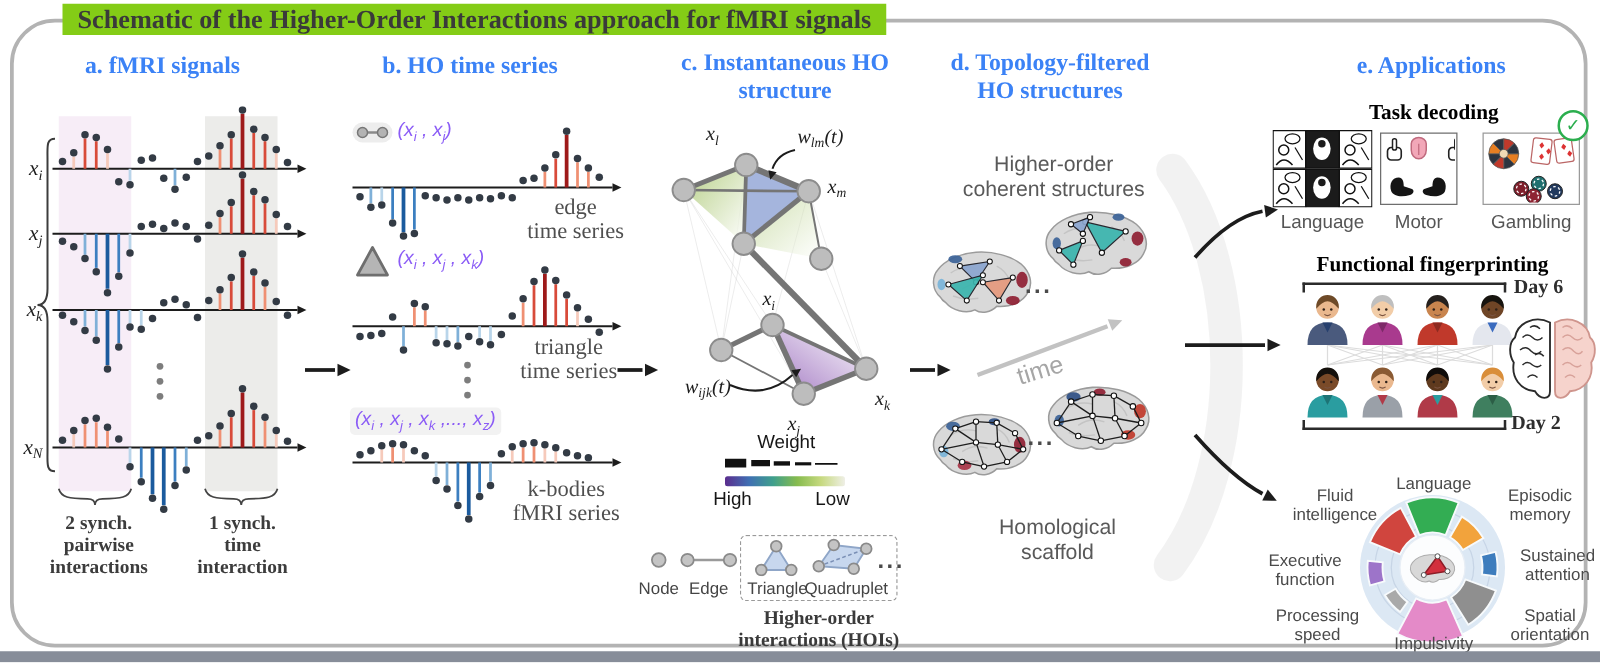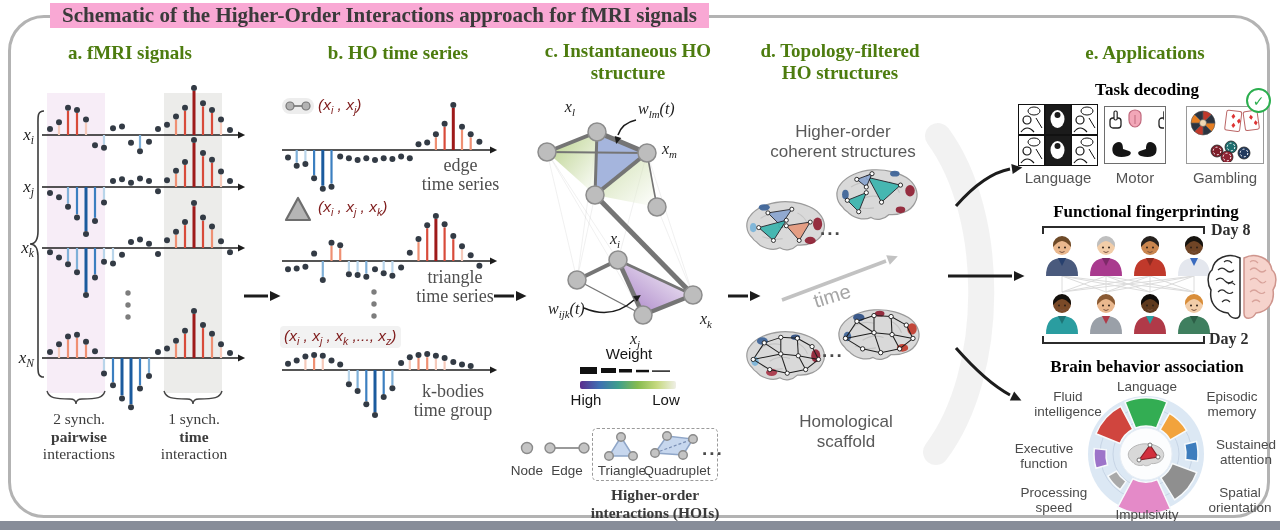--- a/index.html
+++ b/index.html
@@ -1,31 +1,31 @@
 <!DOCTYPE html>
 <html><head>
 <meta charset="utf-8">
 <style>
   html,body{margin:0;padding:0;background:#fff;}
   #stage{position:relative;width:1280px;height:530px;background:#fff;overflow:hidden;
          font-family:"Liberation Sans",sans-serif;}
   .abs{position:absolute;}
   .frame{left:8px;top:15px;width:1256px;height:497px;border:3px solid #b3b3b3;border-radius:36px;}
-  .title{left:50px;top:3px;background:#f9a8d4;padding:0 12px;
+  .title{left:50px;top:3px;background:#84cc16;padding:0 12px;
          font:bold 21px "Liberation Serif",serif;color:#3a3a3a;z-index:3;text-align:right;}
-  .phead{font:bold 19px "Liberation Serif",serif;color:#4d7c0f;text-align:center;line-height:1.16;}
+  .phead{font:bold 19px "Liberation Serif",serif;color:#3b82f6;text-align:center;line-height:1.16;}
   .prel{white-space:pre-line;}
   .sans-gray{color:#595959;font-size:17px;text-align:center;line-height:1.2;}
   .serif-cap{font:18px "Liberation Serif",serif;color:#4f4f4f;text-align:center;line-height:1.05;}
-  .tuple{font:italic 15.5px "Liberation Sans",sans-serif;color:#7f1d1d;}
+  .tuple{font:italic 15.5px "Liberation Sans",sans-serif;color:#8b5cf6;}
   .tuple sub{font-size:10.5px;}
   .tuple.bg{background:#f2f2f2;border-radius:4px;padding:1px 4px;}
   .ann{font:15.5px "Liberation Serif",serif;color:#3c3c3c;text-align:center;line-height:1.14;}
   .ann .b{font-weight:bold;display:block;}
-  .ann span{display:block;}
+  .ann span{display:block;font-weight:bold;}
   .navy{font:bold 17px "Liberation Serif",serif;text-align:center;}
   .task-label{font-size:15px;color:#555;text-align:center;}
   .box{border:1.5px solid #6e6e6e;background:#fff;box-sizing:border-box;}
   .bracket-t{border:2.5px solid #2b2b2b;border-bottom:none;height:8px;box-sizing:border-box;}
   .bracket-b{border:2.5px solid #2b2b2b;border-top:none;height:8px;box-sizing:border-box;}
   .day{font:bold 16px "Liberation Serif",serif;color:#2e2e2e;}
   .bb-label{font-size:13.5px;color:#4a4a4a;text-align:center;line-height:1.12;}
   .legend-label{font-size:13.5px;color:#444;text-align:center;}
   .wtxt{font-size:15px;color:#161616;}
   .dots3{font:bold 19px "Liberation Sans",sans-serif;color:#4a4a4a;letter-spacing:2px;}
@@ -39,21 +39,21 @@
 </style>
 </head>
 <body>
 
 <div id="stage">
 
   <div class="abs frame"></div>
   <div class="abs title">Schematic of the Higher-Order Interactions approach for fMRI signals</div>
 
   <div class="abs phead" style="left:40px;top:42px;width:180px;">a. fMRI signals</div>
-  <div class="abs phead" style="left:308px;top:42px;width:180px;">b. HO time series</div>
+  <div class="abs phead" style="left:286px;top:42px;width:180px;">b. HO time series</div>
   <div class="abs phead prel" style="left:522px;top:40px;width:212px;">c. Instantaneous HO
 structure</div>
   <div class="abs phead prel" style="left:738px;top:40px;width:204px;">d. Topology-filtered
 HO structures</div>
   <div class="abs phead" style="left:1063px;top:42px;width:164px;">e. Applications</div>
 
   <svg id="svg-a" class="abs" style="left:8px;top:85px;" width="256" height="330">
       <rect x="39" y="8" width="58" height="300" fill="#f7edf7"></rect>
       <rect x="156" y="8" width="58" height="300" fill="#ececea"></rect>
       <path d="M36,26 C29,26 30,32 30,42 L30,146 C30,156 26,159 22,159 C26,159 30,162 30,172 L30,276 C30,286 29,292 36,292" fill="none" stroke="#3c3c3c" stroke-width="1.6"></path>
@@ -361,21 +361,21 @@
       <circle cx="96" cy="228" r="2.7" fill="#7d7d7d"></circle>
     </svg>
   <div class="abs tuple" style="left:318px;top:96px;">(x<sub>i</sub> , x<sub>j</sub>)</div>
   <div class="abs tuple" style="left:318px;top:198px;">(x<sub>i</sub> , x<sub>j</sub> , x<sub>k</sub>)</div>
   <div class="abs tuple bg" style="left:280px;top:326px;">(x<sub>i</sub> , x<sub>j</sub> , x<sub>k</sub> ,..., x<sub>z</sub>)</div>
   <div class="abs serif-cap prel" style="left:408px;top:156px;width:105px;">edge
 time series</div>
   <div class="abs serif-cap prel" style="left:400px;top:268px;width:110px;">triangle
 time series</div>
   <div class="abs serif-cap prel" style="left:398px;top:382px;width:110px;">k-bodies
-time group</div>
+fMRI series</div>
 
   <svg id="svg-c" class="abs" style="left:520px;top:92px;" width="208" height="262">
       <defs>
         <linearGradient id="gGreen" x1="0" y1="0" x2="1" y2="1">
           <stop offset="0%" stop-color="#9ebf5e"></stop>
           <stop offset="100%" stop-color="#ffffff"></stop>
         </linearGradient>
         <linearGradient id="gPurple" x1="0" y1="1" x2="1" y2="0">
           <stop offset="0%" stop-color="#8e5bb5"></stop>
           <stop offset="100%" stop-color="#ffffff"></stop>
@@ -706,21 +706,21 @@
         <circle cx="40" cy="50" r="3.8" fill="none" stroke="#fff" stroke-width="1" stroke-dasharray="2,2"></circle>
       </svg>
   </div>
   <div class="abs checkc" style="left:1246px;top:88px;z-index:2;">✓</div>
   <div class="abs task-label" style="left:1020px;top:169px;width:76px;">Language</div>
   <div class="abs task-label" style="left:1105px;top:169px;width:60px;">Motor</div>
   <div class="abs task-label" style="left:1185px;top:169px;width:80px;">Gambling</div>
 
   <div class="abs navy" style="left:1038px;top:202px;width:216px;">Functional fingerprinting</div>
   <div class="abs bracket-t" style="left:1042px;top:226px;width:163px;"></div>
-  <div class="abs day" style="left:1211px;top:221px;">Day 8</div>
+  <div class="abs day" style="left:1211px;top:221px;">Day 6</div>
   <svg id="svg-avatars" class="abs" style="left:1040px;top:230px;" width="172" height="110">
       <line x1="22" y1="46" x2="22" y2="62" stroke="#dcdcdc" stroke-width="1"></line>
       <line x1="22" y1="46" x2="66" y2="62" stroke="#dcdcdc" stroke-width="1"></line>
       <line x1="22" y1="46" x2="110" y2="62" stroke="#dcdcdc" stroke-width="1"></line>
       <line x1="22" y1="46" x2="154" y2="62" stroke="#dcdcdc" stroke-width="1"></line>
       <line x1="66" y1="46" x2="22" y2="62" stroke="#dcdcdc" stroke-width="1"></line>
       <line x1="66" y1="46" x2="66" y2="62" stroke="#dcdcdc" stroke-width="1"></line>
       <line x1="66" y1="46" x2="110" y2="62" stroke="#dcdcdc" stroke-width="1"></line>
       <line x1="66" y1="46" x2="154" y2="62" stroke="#dcdcdc" stroke-width="1"></line>
       <line x1="110" y1="46" x2="22" y2="62" stroke="#dcdcdc" stroke-width="1"></line>
@@ -815,21 +815,20 @@
       <path d="M40,8 C52,2 66,8 68,20 C73,24 73,34 69,40 C71,52 64,62 52,63 C48,70 40,70 40,63 Z" fill="#f6d3cc" stroke="#cf958d" stroke-width="1.5"></path>
       <path d="M46,20 q4,-4 8,0 q4,4 8,0" fill="none" stroke="#d8a29a" stroke-width="1.2"></path>
       <path d="M46,30 q5,-4 9,1 q4,4 7,0" fill="none" stroke="#d8a29a" stroke-width="1.2"></path>
       <path d="M46,42 q4,-4 8,0 q4,3 7,0" fill="none" stroke="#d8a29a" stroke-width="1.2"></path>
       <path d="M48,52 q4,-4 8,0" fill="none" stroke="#d8a29a" stroke-width="1.2"></path>
       <path d="M46,12 q4,-3 8,1" fill="none" stroke="#d8a29a" stroke-width="1.2"></path>
     </svg>
   <div class="abs bracket-b" style="left:1042px;top:336px;width:163px;"></div>
   <div class="abs day" style="left:1209px;top:330px;text-align:right;">Day 2</div>
 
-  <div class="abs navy" style="left:1036px;top:357px;width:222px;">Brain behavior association</div>
   <svg id="svg-radial" class="abs" style="left:1082px;top:384px;" width="132" height="140">
       <circle cx="64" cy="70" r="58" fill="#dce8f4"></circle>
       <circle cx="64" cy="70" r="46" fill="none" stroke="#c7d5e6" stroke-width="1"></circle>
       <circle cx="64" cy="70" r="33" fill="none" stroke="#c7d5e6" stroke-width="1"></circle>
       <path d="M43.02203076870892,18.077704144259904 A56,56 0 0 1 84.97796923129107,18.077704144259904 L74.48898461564553,44.038852072129956 A28,28 0 0 0 53.511015384354465,44.038852072129956 Z" fill="#33ad53" stroke="#f7fafc" stroke-width="1.5"></path>
       <path d="M87.5,29.296806022131385 A47,47 0 0 1 104.70319397786862,46.5 L88.24871130596429,56 A28,28 0 0 0 78,45.75128869403572 Z" fill="#f2a33c" stroke="#f7fafc" stroke-width="1.5"></path>
       <path d="M114.45537776635182,57.42006142881728 A52,52 0 0 1 115.49393957456167,77.23700124992341 L103.61072274966281,75.56692403840262 A40,40 0 0 0 102.81182905103987,60.323124176013295 Z" fill="#3e7dbd" stroke="#f7fafc" stroke-width="1.5"></path>
       <path d="M114.74340152243906,88.46908773958612 A54,54 0 0 1 92.61564026859307,115.794597192447 L78.83773939852973,93.74534669237993 A28,28 0 0 0 90.31139338200543,79.57656401311873 Z" fill="#8f8f8f" stroke="#f7fafc" stroke-width="1.5"></path>
       <path d="M88.40419858454801,124.81272745855605 A60,60 0 0 1 35.83170623284657,122.97685557153562 L50.85479624199506,94.72253260004996 A28,28 0 0 0 75.38862600612241,95.57927281399282 Z" fill="#e48ac8" stroke="#f7fafc" stroke-width="1.5"></path>
       <path d="M38.137448899131186,105.59674775249769 A44,44 0 0 1 25.894882233484694,92 L34.55513627132908,87 A34,34 0 0 0 44.01530142205591,97.5065778087482 Z" fill="#a9a9a9" stroke="#f7fafc" stroke-width="1.5"></path>

